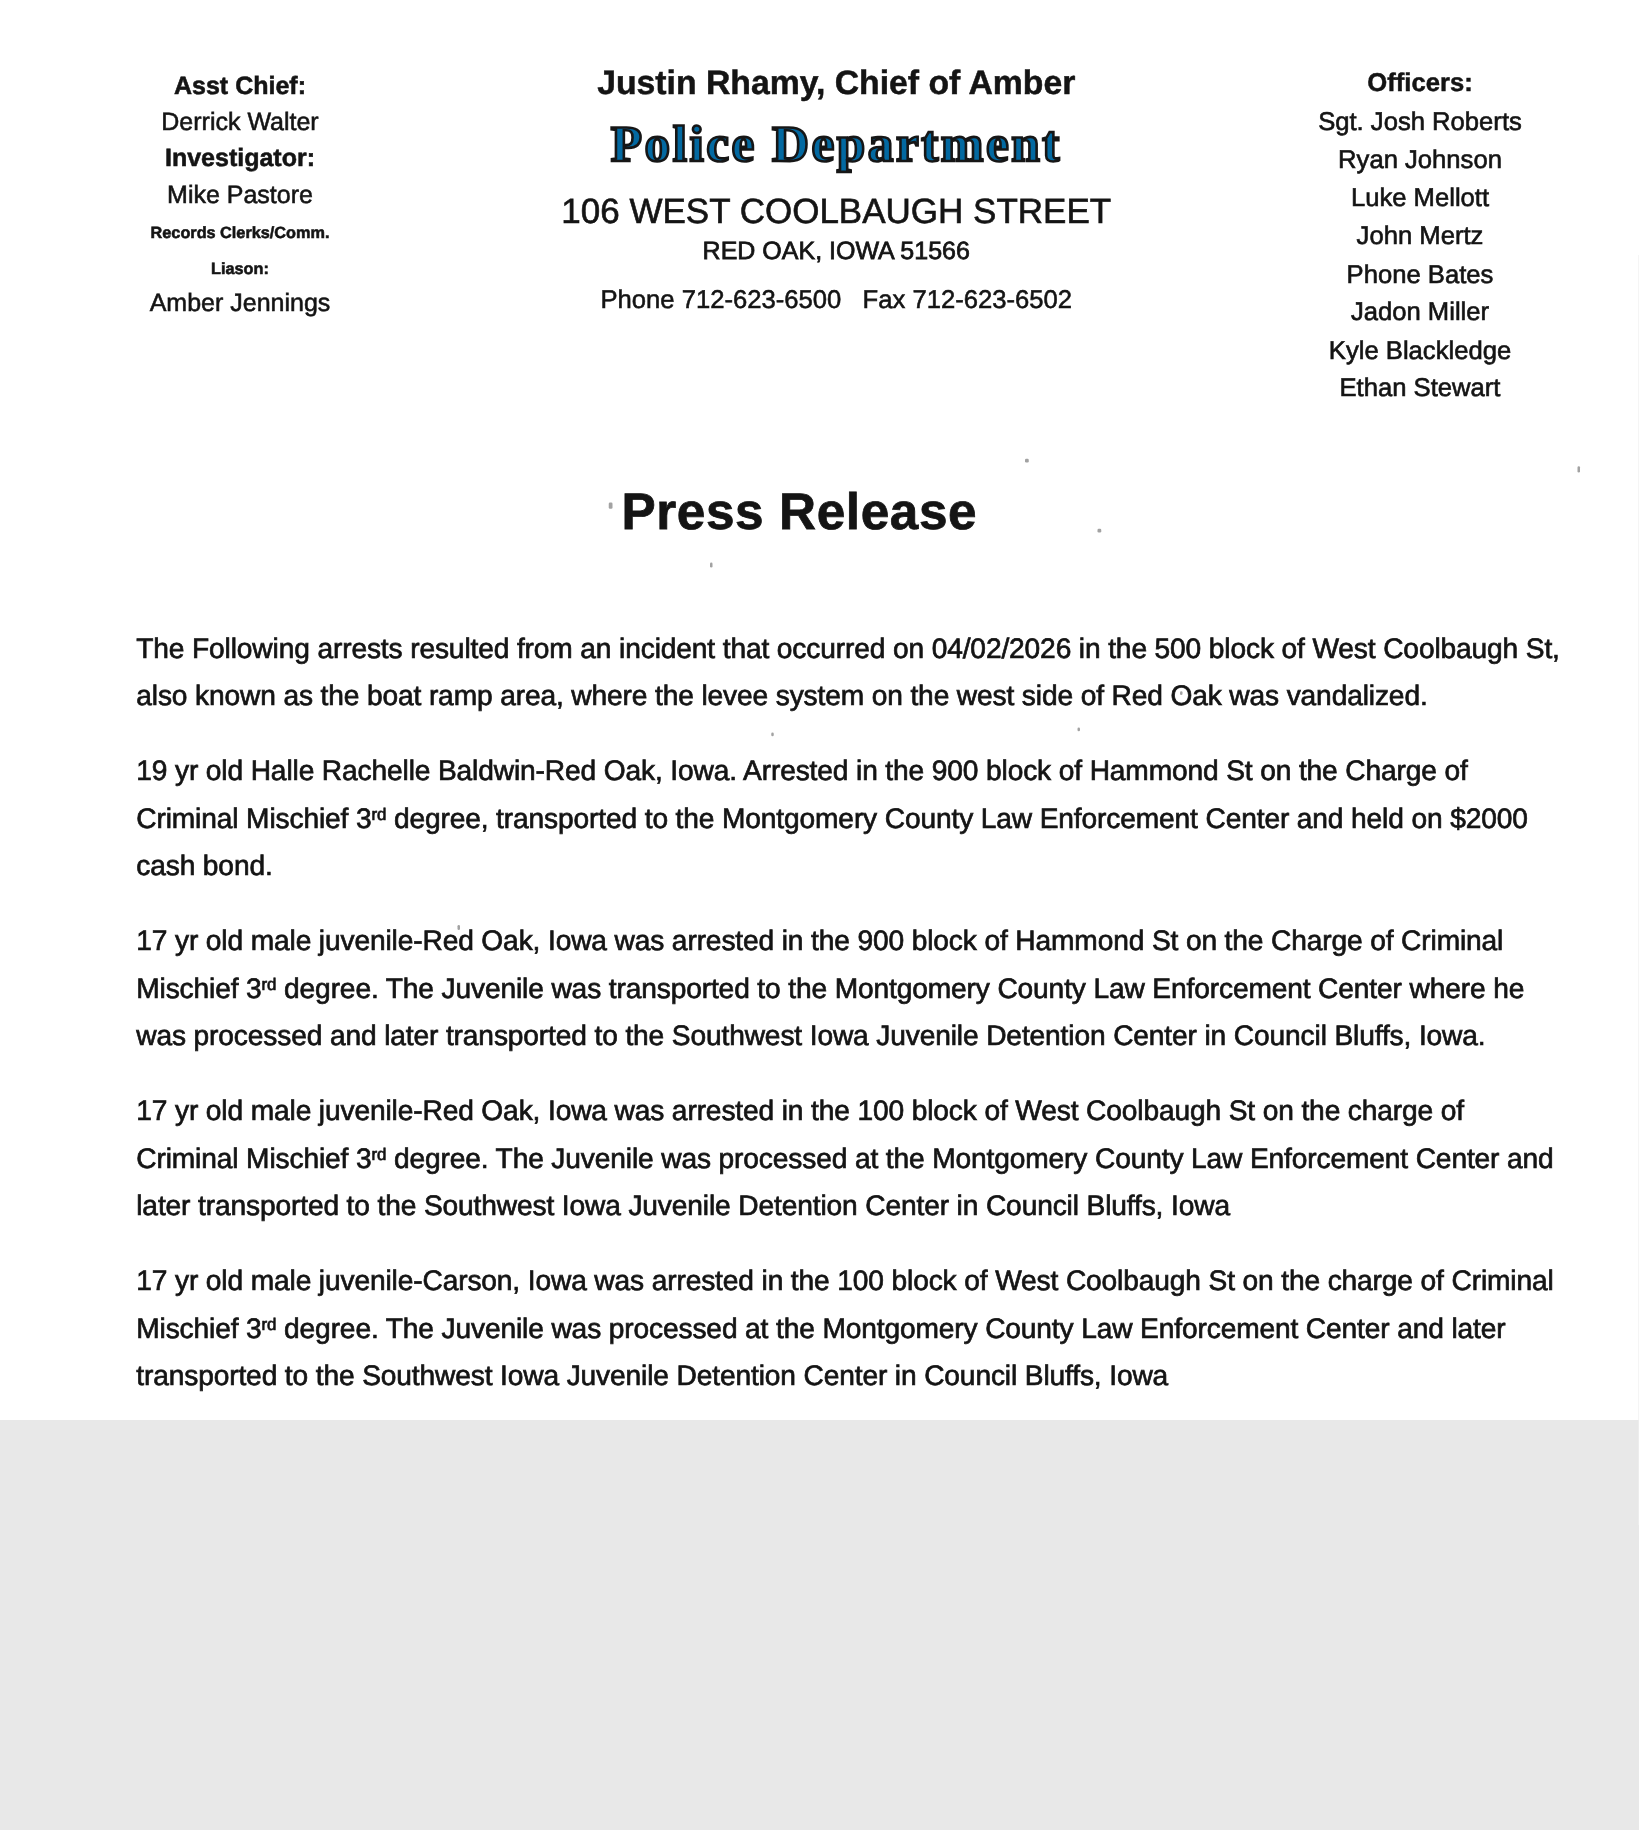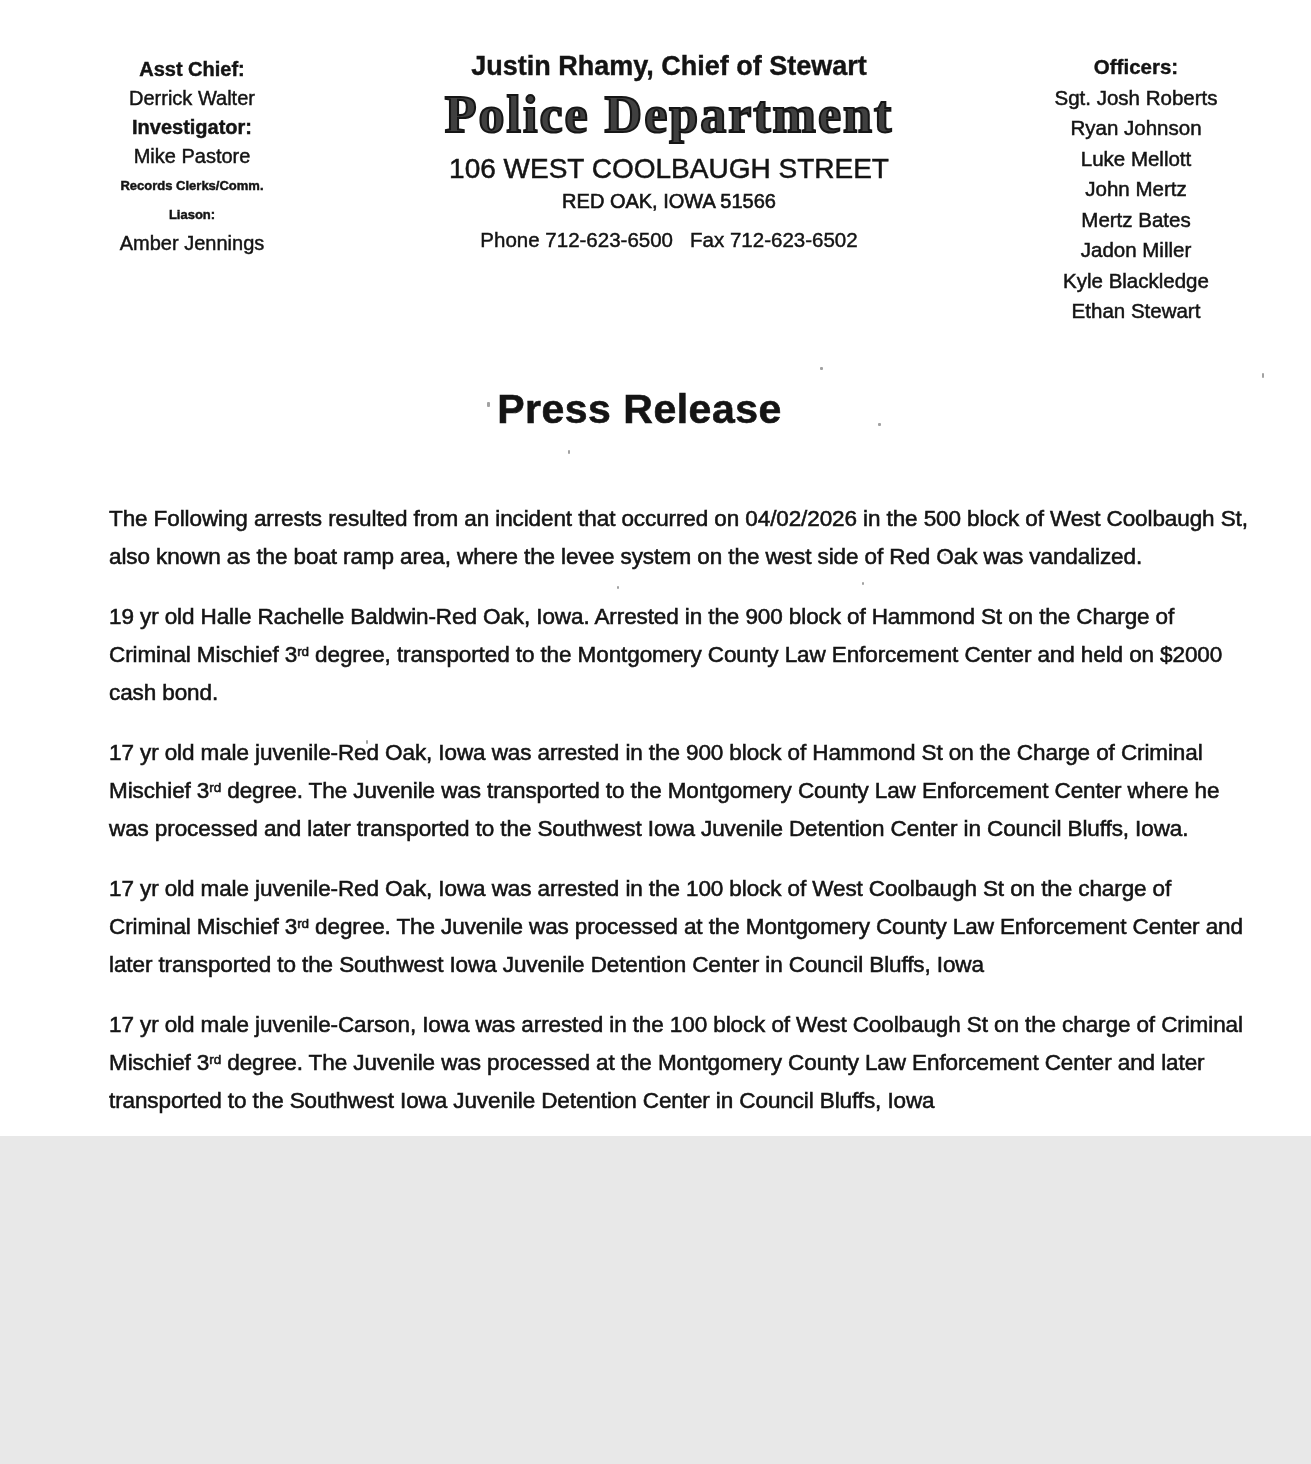--- a/index.html
+++ b/index.html
@@ -24,24 +24,24 @@
   .staff-line { font-size: 20px; line-height: 29px; -webkit-text-stroke: 0.45px currentColor; }
   .staff-line.b { font-weight: bold; }
   .staff-line.s { font-size: 13px; }
 
   .chief { font-size: 27px; font-weight: bold; line-height: 32px; -webkit-text-stroke: 0.4px currentColor; }
   .city  { font-size: 26px; margin-top: 7px; line-height: 30px; -webkit-text-stroke: 0.5px currentColor; }
   .dept  {
     margin-top: 7px;
     font-family: "Liberation Serif", "DejaVu Serif", serif;
     font-weight: bold;
-    font-size: 52px;
+    font-size: 41px;
     line-height: 52px;
     letter-spacing: 2px;
-    color: #404040;
+    color: #0369a1;
     -webkit-text-stroke: 2.1px #161616;
   }
   .addr1 { font-size: 28px; margin-top: 15px; line-height: 26px; -webkit-text-stroke: 0.5px currentColor; }
   .addr2 { font-size: 20px; margin-top: 3px;  line-height: 33px; -webkit-text-stroke: 0.6px currentColor; }
   .phone { font-size: 20.5px; margin-top: 9px;  line-height: 25px; white-space: pre; -webkit-text-stroke: 0.45px currentColor; }
 
   .officers-heading { font-size: 20.5px; font-weight: bold; line-height: 30.5px; -webkit-text-stroke: 0.4px currentColor; }
   .officer-name    { font-size: 20.5px; line-height: 30.5px; -webkit-text-stroke: 0.5px currentColor; }
 
   
@@ -95,35 +95,35 @@
         <div class="staff-line b">Asst Chief:</div>
         <div class="staff-line">Derrick Walter</div>
         <div class="staff-line b">Investigator:</div>
         <div class="staff-line">Mike Pastore</div>
         <div class="staff-line b s">Records Clerks/Comm.</div>
         <div class="staff-line b s">Liason:</div>
         <div class="staff-line">Amber Jennings</div>
       </div>
 
     <div class="col col-center">
-      <div class="chief">Justin Rhamy, Chief of Stewart</div>
+      <div class="chief">Justin Rhamy, Chief of Amber</div>
       <div class="dept">Police Department</div>
       <div class="addr1">106 WEST COOLBAUGH STREET</div>
       <div class="addr2">RED OAK, IOWA 51566</div>
       <div class="phone">Phone 712-623-6500   Fax 712-623-6502</div>
     </div>
 
     <div class="col col-right">
       <div class="officers-heading">Officers:</div>
       <div>
           <div class="officer-name">Sgt. Josh Roberts</div>
           <div class="officer-name">Ryan Johnson</div>
           <div class="officer-name">Luke Mellott</div>
           <div class="officer-name">John Mertz</div>
-          <div class="officer-name">Mertz Bates</div>
+          <div class="officer-name">Phone Bates</div>
           <div class="officer-name">Jadon Miller</div>
           <div class="officer-name">Kyle Blackledge</div>
           <div class="officer-name">Ethan Stewart</div>
         </div>
     </div>
 
   </header>
 
   <h1 class="title">Press Release</h1>
 

